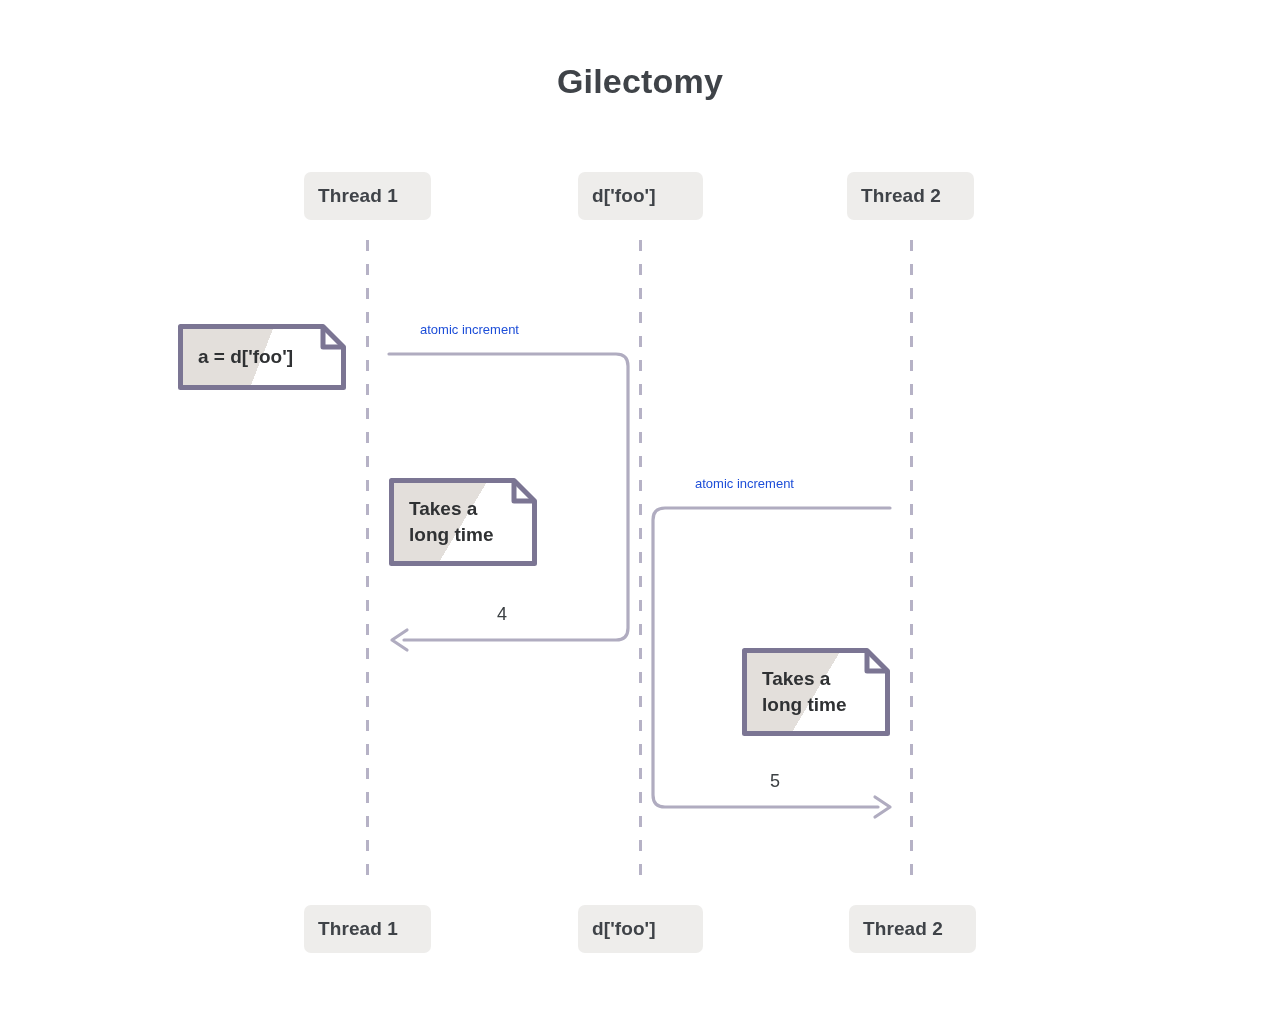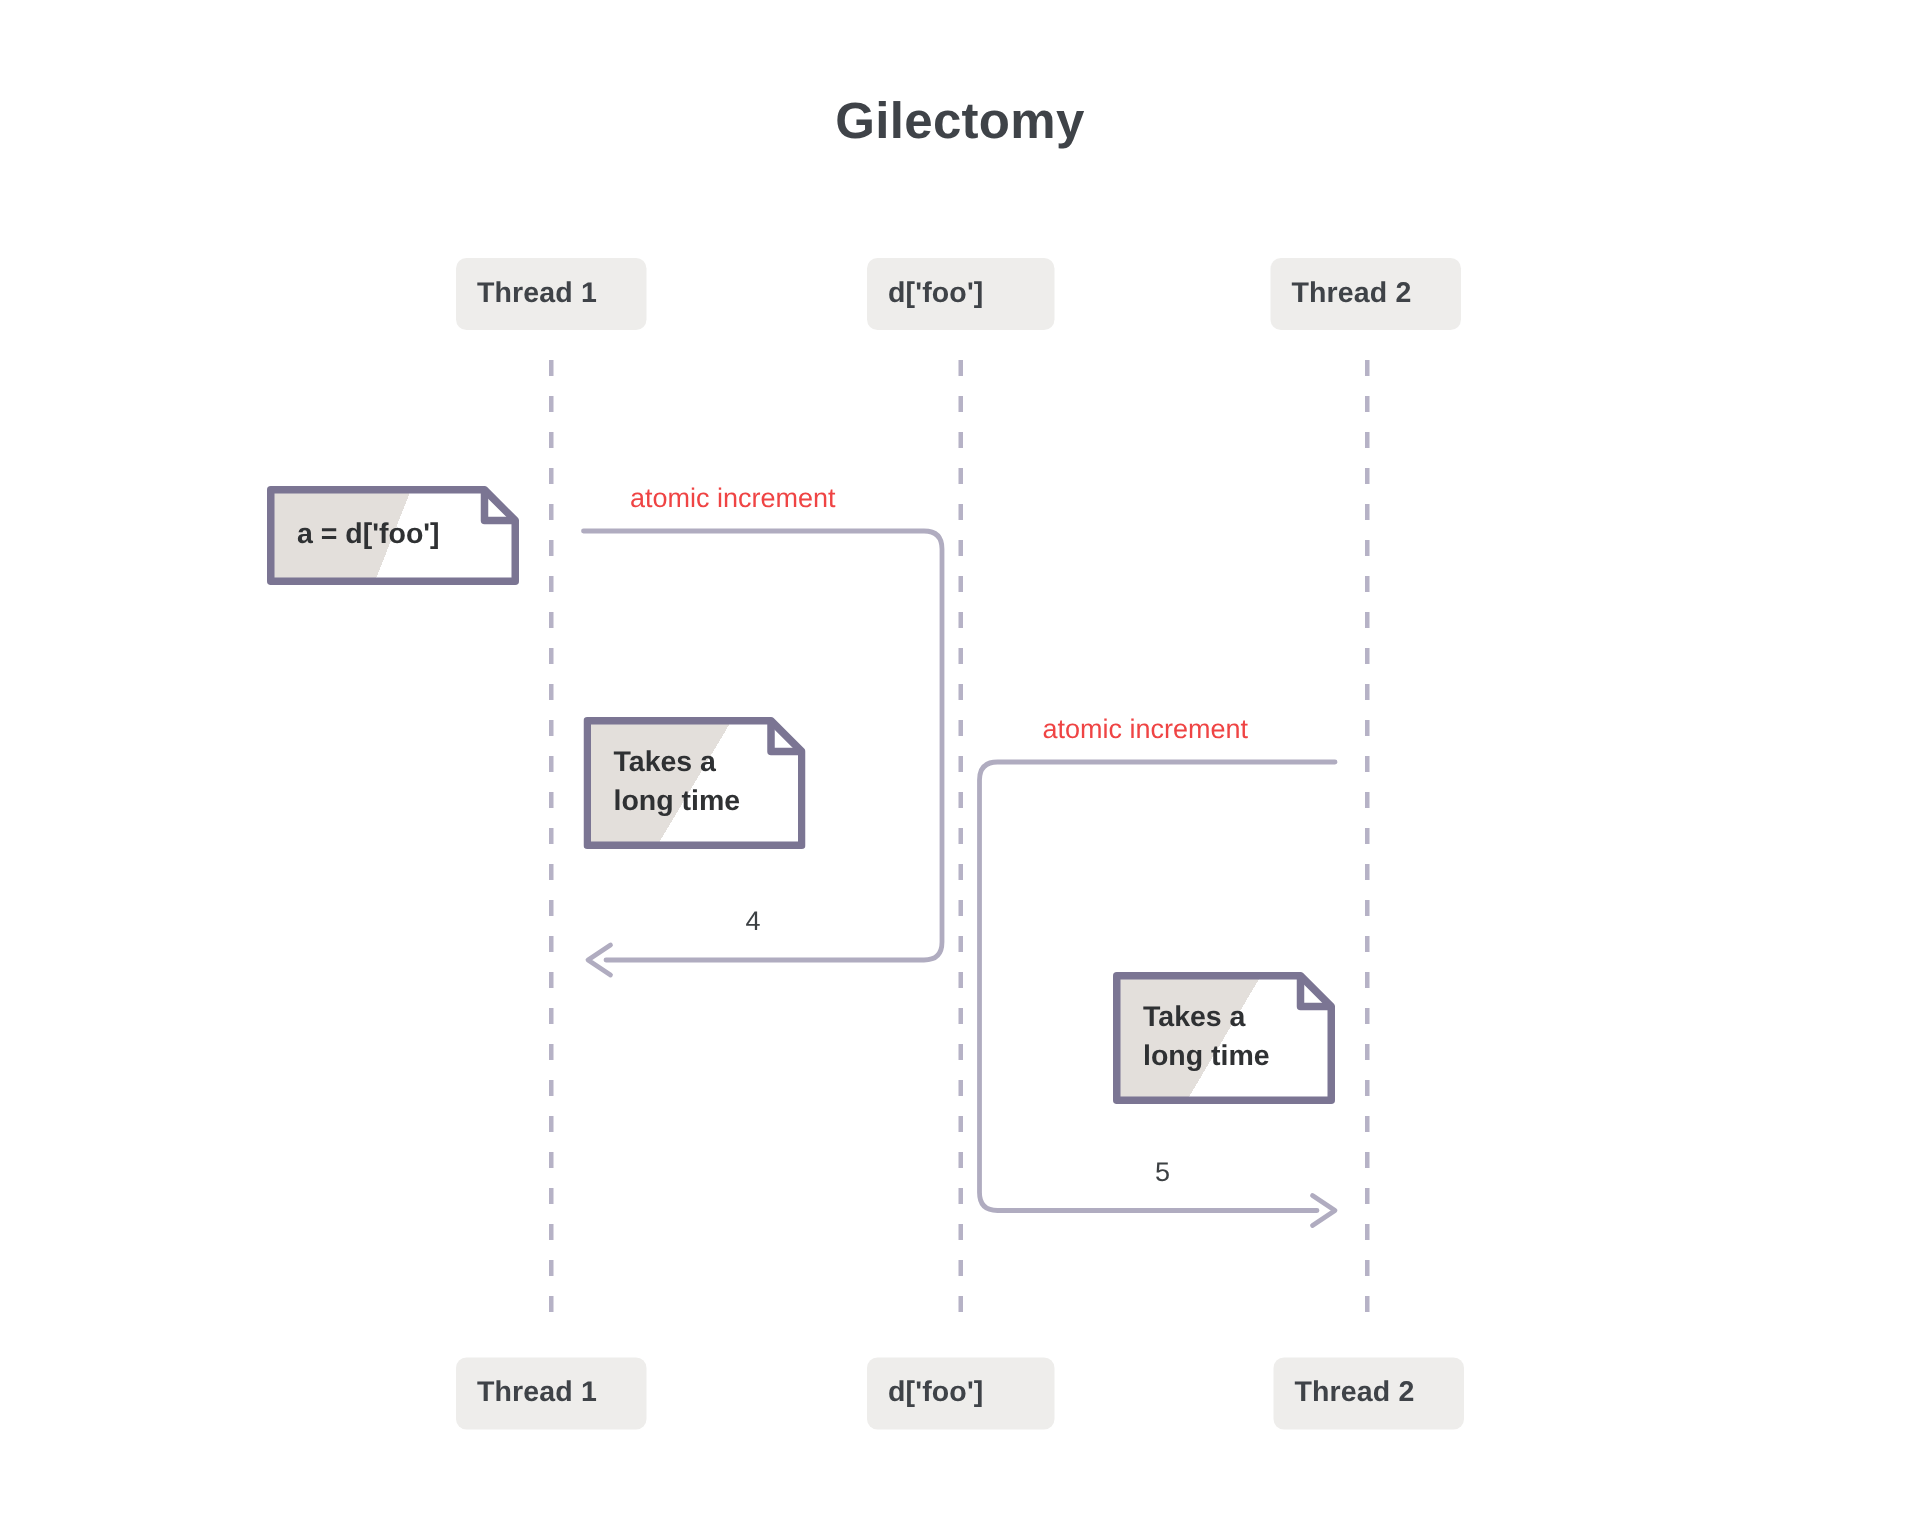--- a/index.html
+++ b/index.html
@@ -90,23 +90,23 @@
     color: #2f3133;
     line-height: 1.38;
     white-space: pre-line;
     pointer-events: none;
   }
   .note.align-left .note-text { padding-left: 20px; }
 
   
   .msg-label {
     position: absolute;
-    font-size: 18px;
+    font-size: 13px;
     font-weight: 400;
-    color: #ef4444;
+    color: #1d4ed8;
     white-space: nowrap;
   }
   .msg-value {
     position: absolute;
     font-size: 18px;
     font-weight: 400;
     color: #3c4043;
     white-space: nowrap;
   }
 

